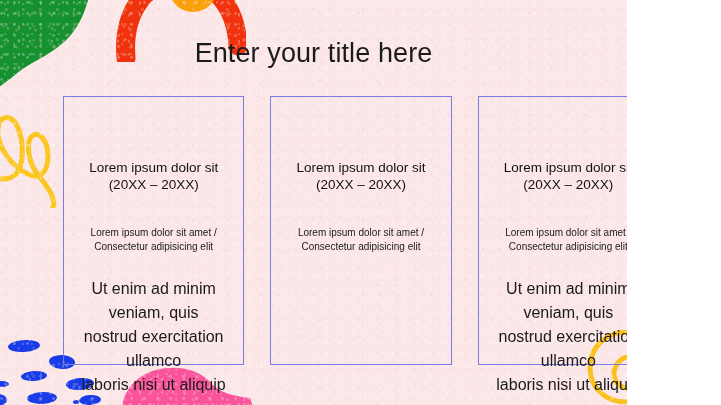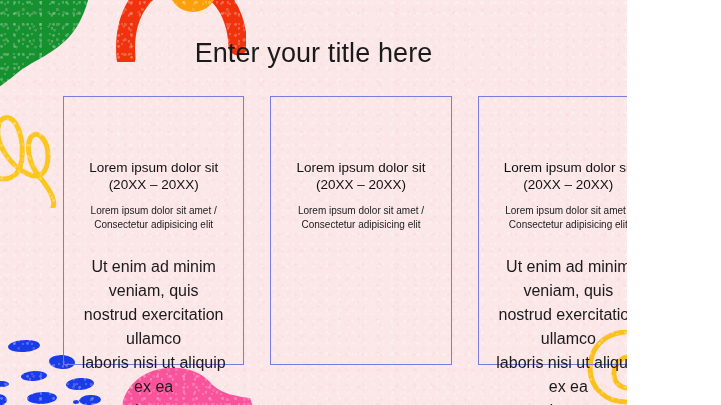--- a/index.html
+++ b/index.html
@@ -67,21 +67,21 @@
     padding: 0 12px;
   }
   .col-heading {
     margin-top: 62px;
     font-size: 13.5px;
     line-height: 1.28;
     color: #111111;
     white-space: pre-line;
   }
   .col-sub {
-    margin-top: 10px;
+    margin-top: 32px;
     font-size: 10px;
     line-height: 1.45;
     color: #1a1a1a;
     white-space: pre-line;
   }
   .col-body {
     margin-top: 22px;
     font-size: 16px;
     line-height: 1.5;
     color: #1a1a1a;

